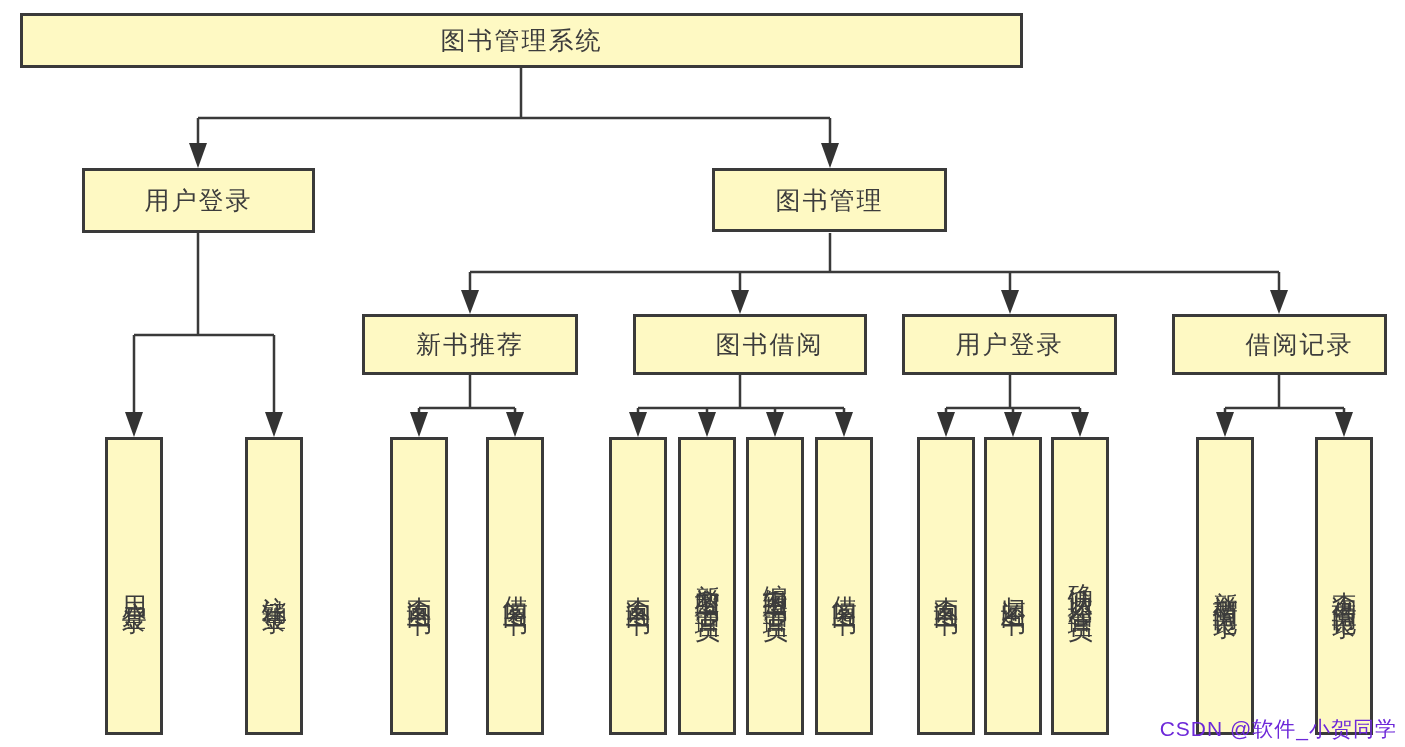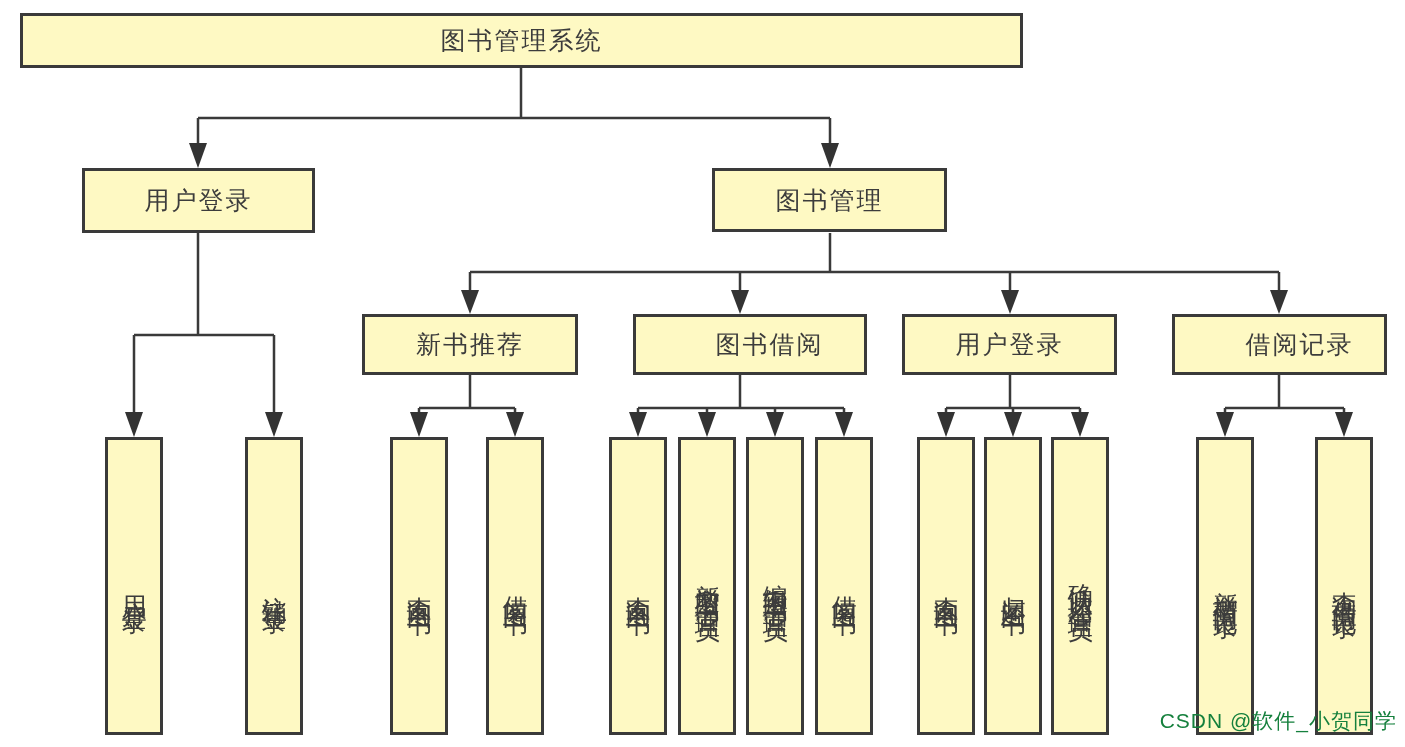--- a/index.html
+++ b/index.html
@@ -44,23 +44,23 @@
     height: 298px;
     writing-mode: vertical-rl;
     text-orientation: mixed;
     font-size: 25px;
     letter-spacing: 5px;
     line-height: 1.1;
   }
   .watermark {
     position: absolute;
     right: 8px;
-    bottom: 12px;
+    bottom: 4px;
     font-size: 21px;
-    color: #15803d;
+    color: #6d28d9;
     letter-spacing: 1px;
     white-space: nowrap;
   }
 </style>
 </head>
 <body>
 
 <div class="canvas">
 
   <svg class="connectors" viewBox="0 0 1405 747" xmlns="http://www.w3.org/2000/svg">

